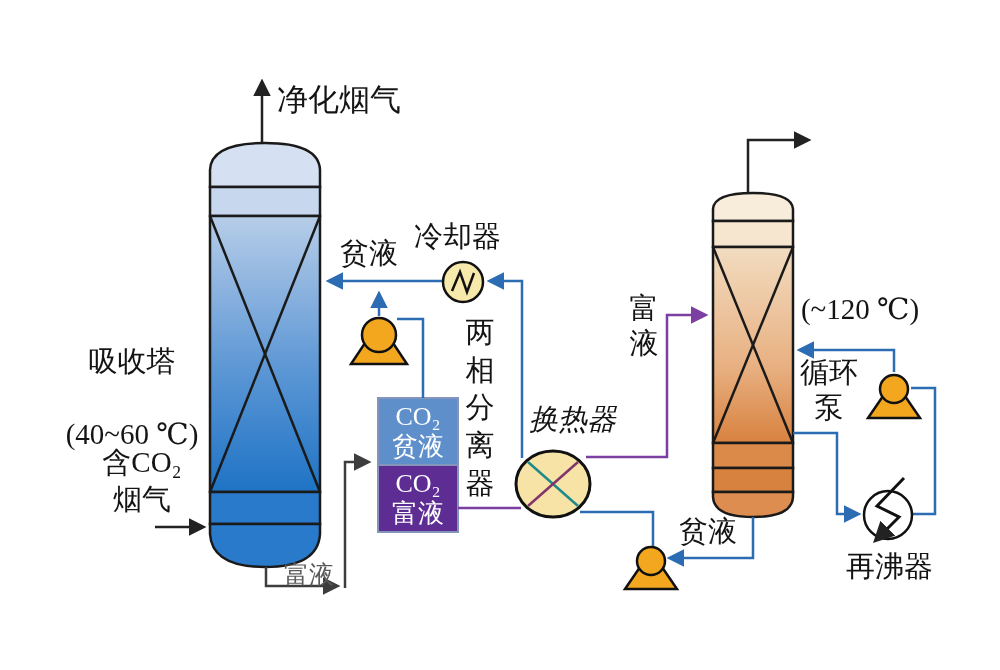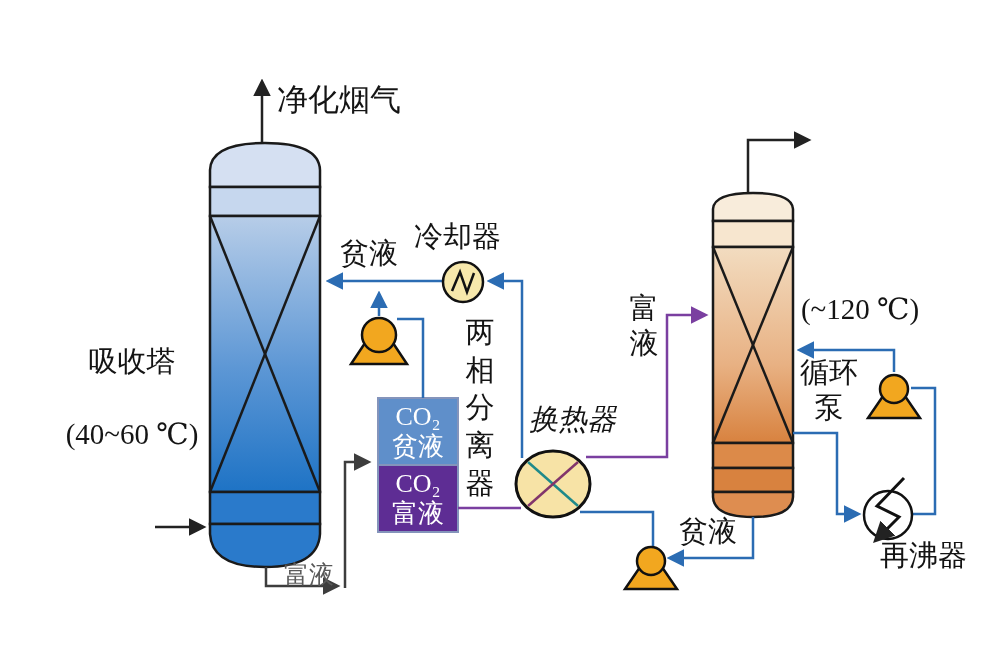--- a/index.html
+++ b/index.html
@@ -138,20 +138,22 @@
   </g>
 </svg>
 
 <div class="lbl f31" style="left:277px;top:82px;">净化烟气</div>
 
 <div class="lbl f29 center vstack" style="left:52px;top:306px;width:160px;">
   <div>吸收塔</div>
   <div>(40~60 ℃)</div>
 </div>
 
+<div class="lbl f29 center vstack" style="left:86px;top:444px;width:112px;">含CO₂
+烟气</div>
 
 <div class="lbl f29" style="left:340px;top:236px;">贫液</div>
 
 <div class="lbl f29" style="left:414px;top:219px;">冷却器</div>
 
 <div class="lbl f29 center" style="left:462px;top:314px;width:36px;line-height:1.3;">两
 相
 分
 离
 器</div>
@@ -171,15 +173,15 @@
 
 <div class="lbl f29 center vstack" style="left:782px;top:254px;width:156px;">
   <div>(~120 ℃)</div>
 </div>
 
 <div class="lbl f29 center" style="left:794px;top:355px;width:70px;line-height:1.2;">循环
 泵</div>
 
 <div class="lbl f29" style="left:679px;top:514px;">贫液</div>
 
-<div class="lbl f29" style="left:846px;top:538px;margin-left:34px;">再沸器</div>
+<div class="lbl f29" style="left:846px;top:549px;">再沸器</div>
 
 </div>
 
 </body></html>

